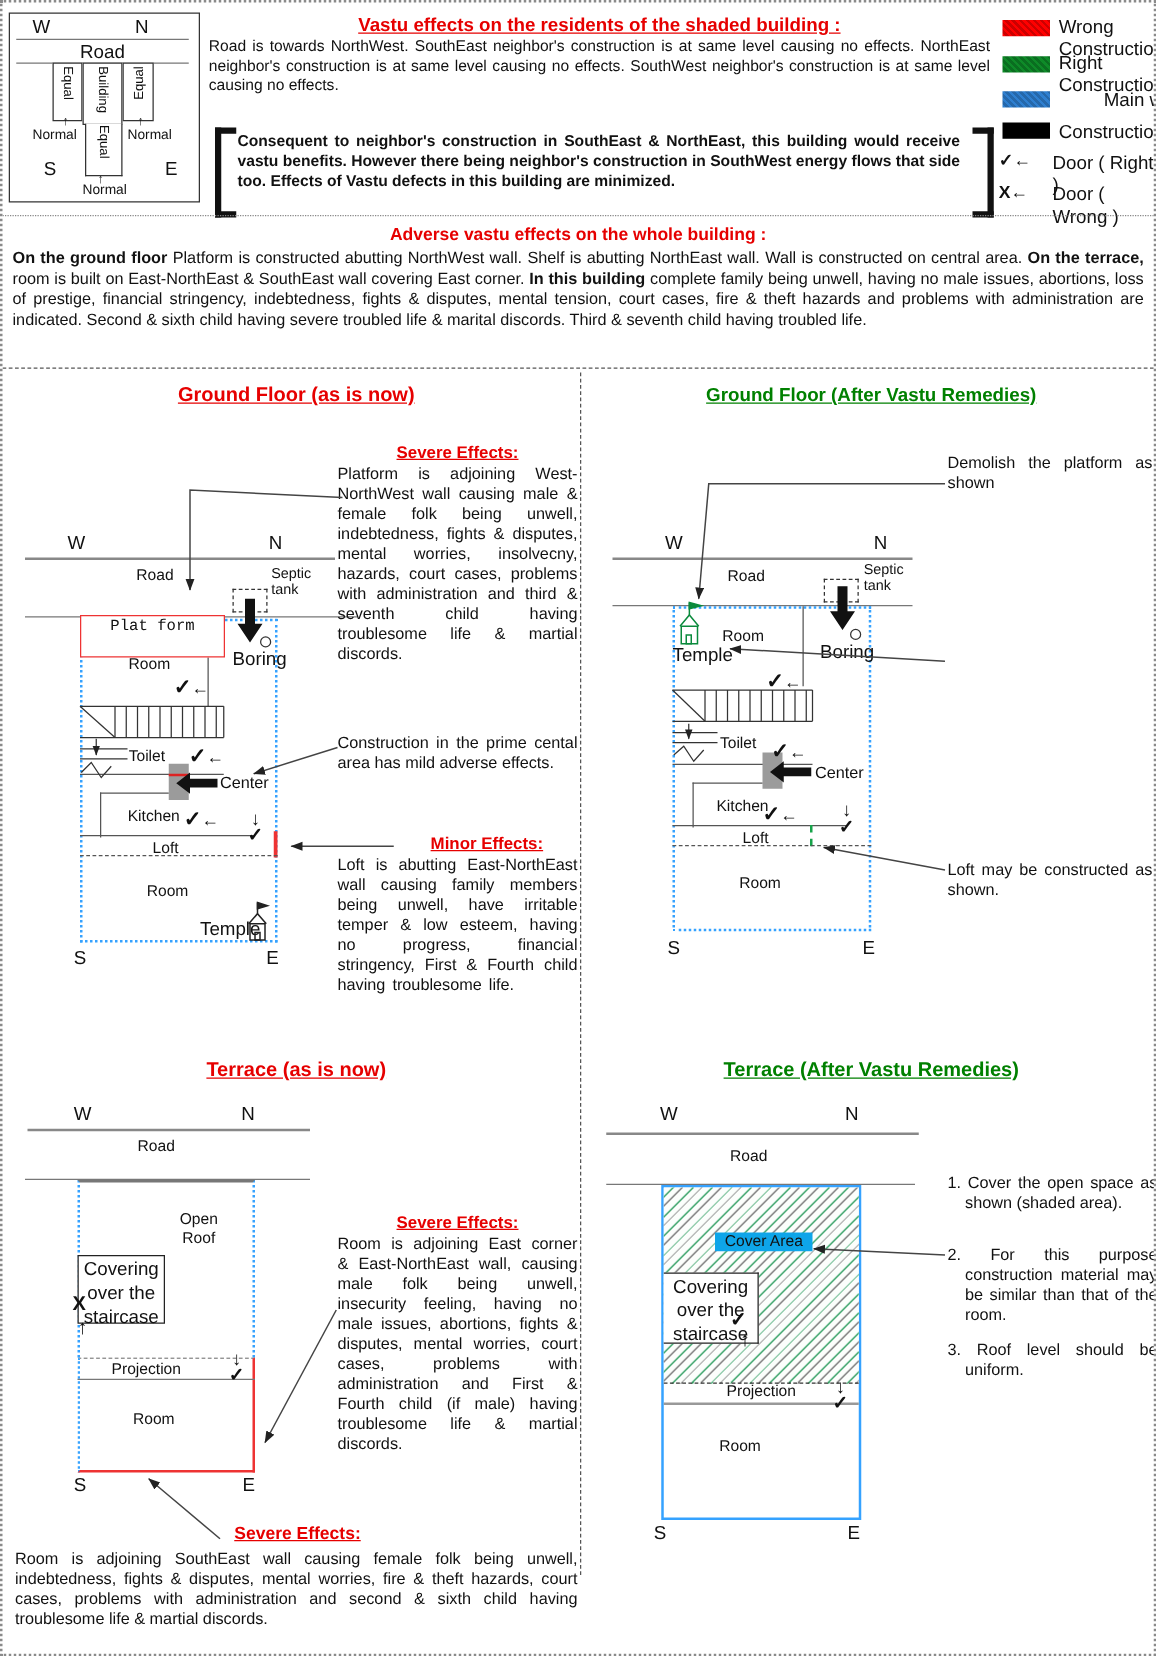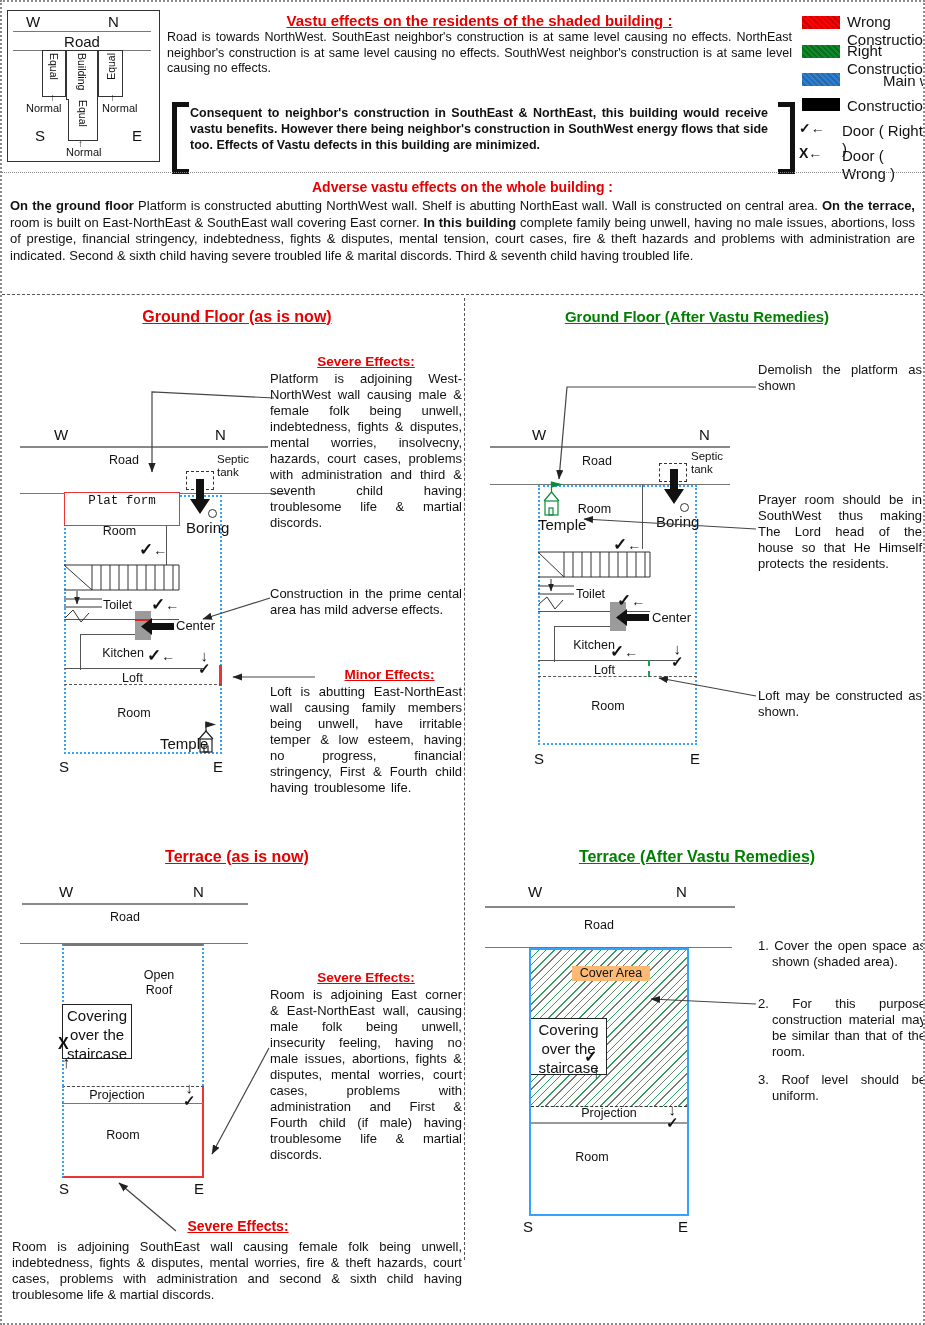--- a/index.html
+++ b/index.html
@@ -179,21 +179,20 @@
   <div class="doorv" style="left:669px;top:641px;">
       <span>↓</span>
       <span>✓</span>
     </div>
   <div class="t" style="left:536px;top:674px;width:159px;border-top:1.5px dashed #555;"></div>
   <div class="t c lbl125" style="left:582px;top:697px;width:48px;">Room</div>
   <div class="t compass" style="left:532px;top:748px;">S</div>
   <div class="t compass" style="left:688px;top:748px;">E</div>
 
   <div class="t j" style="left:756px;top:360px;width:164px;font-size:13px;line-height:16px;">Demolish the platform as shown</div>
-  <div class="t j" style="left:756px;top:490px;width:164px;font-size:13px;line-height:16px;word-spacing:1.5px;">Prayer room should be in SouthWest thus making The Lord head of the house so that He Himself protects the residents.</div>
   <div class="t j" style="left:756px;top:686px;width:164px;font-size:13px;line-height:16px;">Loft may be constructed as shown.</div>
 
   <div class="t c b u red" style="left:15px;top:846px;width:440px;font-size:16px;">Terrace (as is now)</div>
   <div class="t compass" style="left:57px;top:881px;">W</div>
   <div class="t compass" style="left:191px;top:881px;">N</div>
   <div class="hl2" style="left:20px;top:901px;width:226px;"></div>
   <div class="t c lbl125" style="left:93px;top:908px;width:60px;">Road</div>
   <div class="hl" style="left:18px;top:941px;width:228px;"></div>
   <div class="t" style="left:60px;top:942px;width:142px;height:142px;border-left:2px dotted #35a2ff;border-right:2px dotted #35a2ff;border-top:2px solid #777;box-sizing:border-box;"></div>
   <div class="t c lbl125" style="left:128px;top:966px;width:58px;">Open Roof</div>
@@ -219,21 +218,21 @@
   <div class="t j" style="left:10px;top:1237px;width:450px;font-size:13px;line-height:16px;">Room is adjoining SouthEast wall causing female folk being unwell, indebtedness, fights &amp; disputes, mental worries, fire &amp; theft hazards, court cases, problems with administration and second &amp; sixth child having troublesome life &amp; martial discords.</div>
 
   <div class="t c b u green" style="left:470px;top:846px;width:450px;font-size:16px;">Terrace (After Vastu Remedies)</div>
   <div class="t compass" style="left:526px;top:881px;">W</div>
   <div class="t compass" style="left:674px;top:881px;">N</div>
   <div class="hl2" style="left:483px;top:904px;width:250px;"></div>
   <div class="t c lbl125" style="left:567px;top:916px;width:60px;">Road</div>
   <div class="hl" style="left:483px;top:945px;width:247px;"></div>
   <div class="t" style="left:527px;top:946px;width:160px;height:268px;border:2px solid #35a2ff;box-sizing:border-box;"></div>
   <div class="hatch-green t" style="left:529px;top:948px;width:156px;height:157px;border-bottom:1.5px dashed #333;box-sizing:border-box;"></div>
-  <div class="t c lbl125" style="left:570px;top:964px;width:78px;background:#fdba74;z-index:3;">Cover Area</div>
+  <div class="t c lbl125" style="left:570px;top:984px;width:78px;background:#0ea5e9;z-index:3;">Cover Area</div>
   <div class="t" style="left:529px;top:1016px;width:76px;height:57px;border:1.5px solid #222;border-left:none;box-sizing:border-box;background:#fff;z-index:3;">
     <div class="c lbl12" style="margin-top:2px;line-height:1.25;">Covering over the staircase</div>
   </div>
   <div class="t b" style="left:582px;top:1046px;font-size:16px;z-index:6;">✓</div>
   <div class="t b" style="left:590px;top:1062px;font-size:16px;z-index:6;">↑</div>
   <div class="t c lbl125" style="left:562px;top:1104px;width:90px;">Projection</div>
   <div class="t" style="left:529px;top:1120px;width:156px;border-top:2px solid #999;"></div>
   <div class="doorv" style="left:664px;top:1102px;">
       <span>↓</span>
       <span>✓</span>

